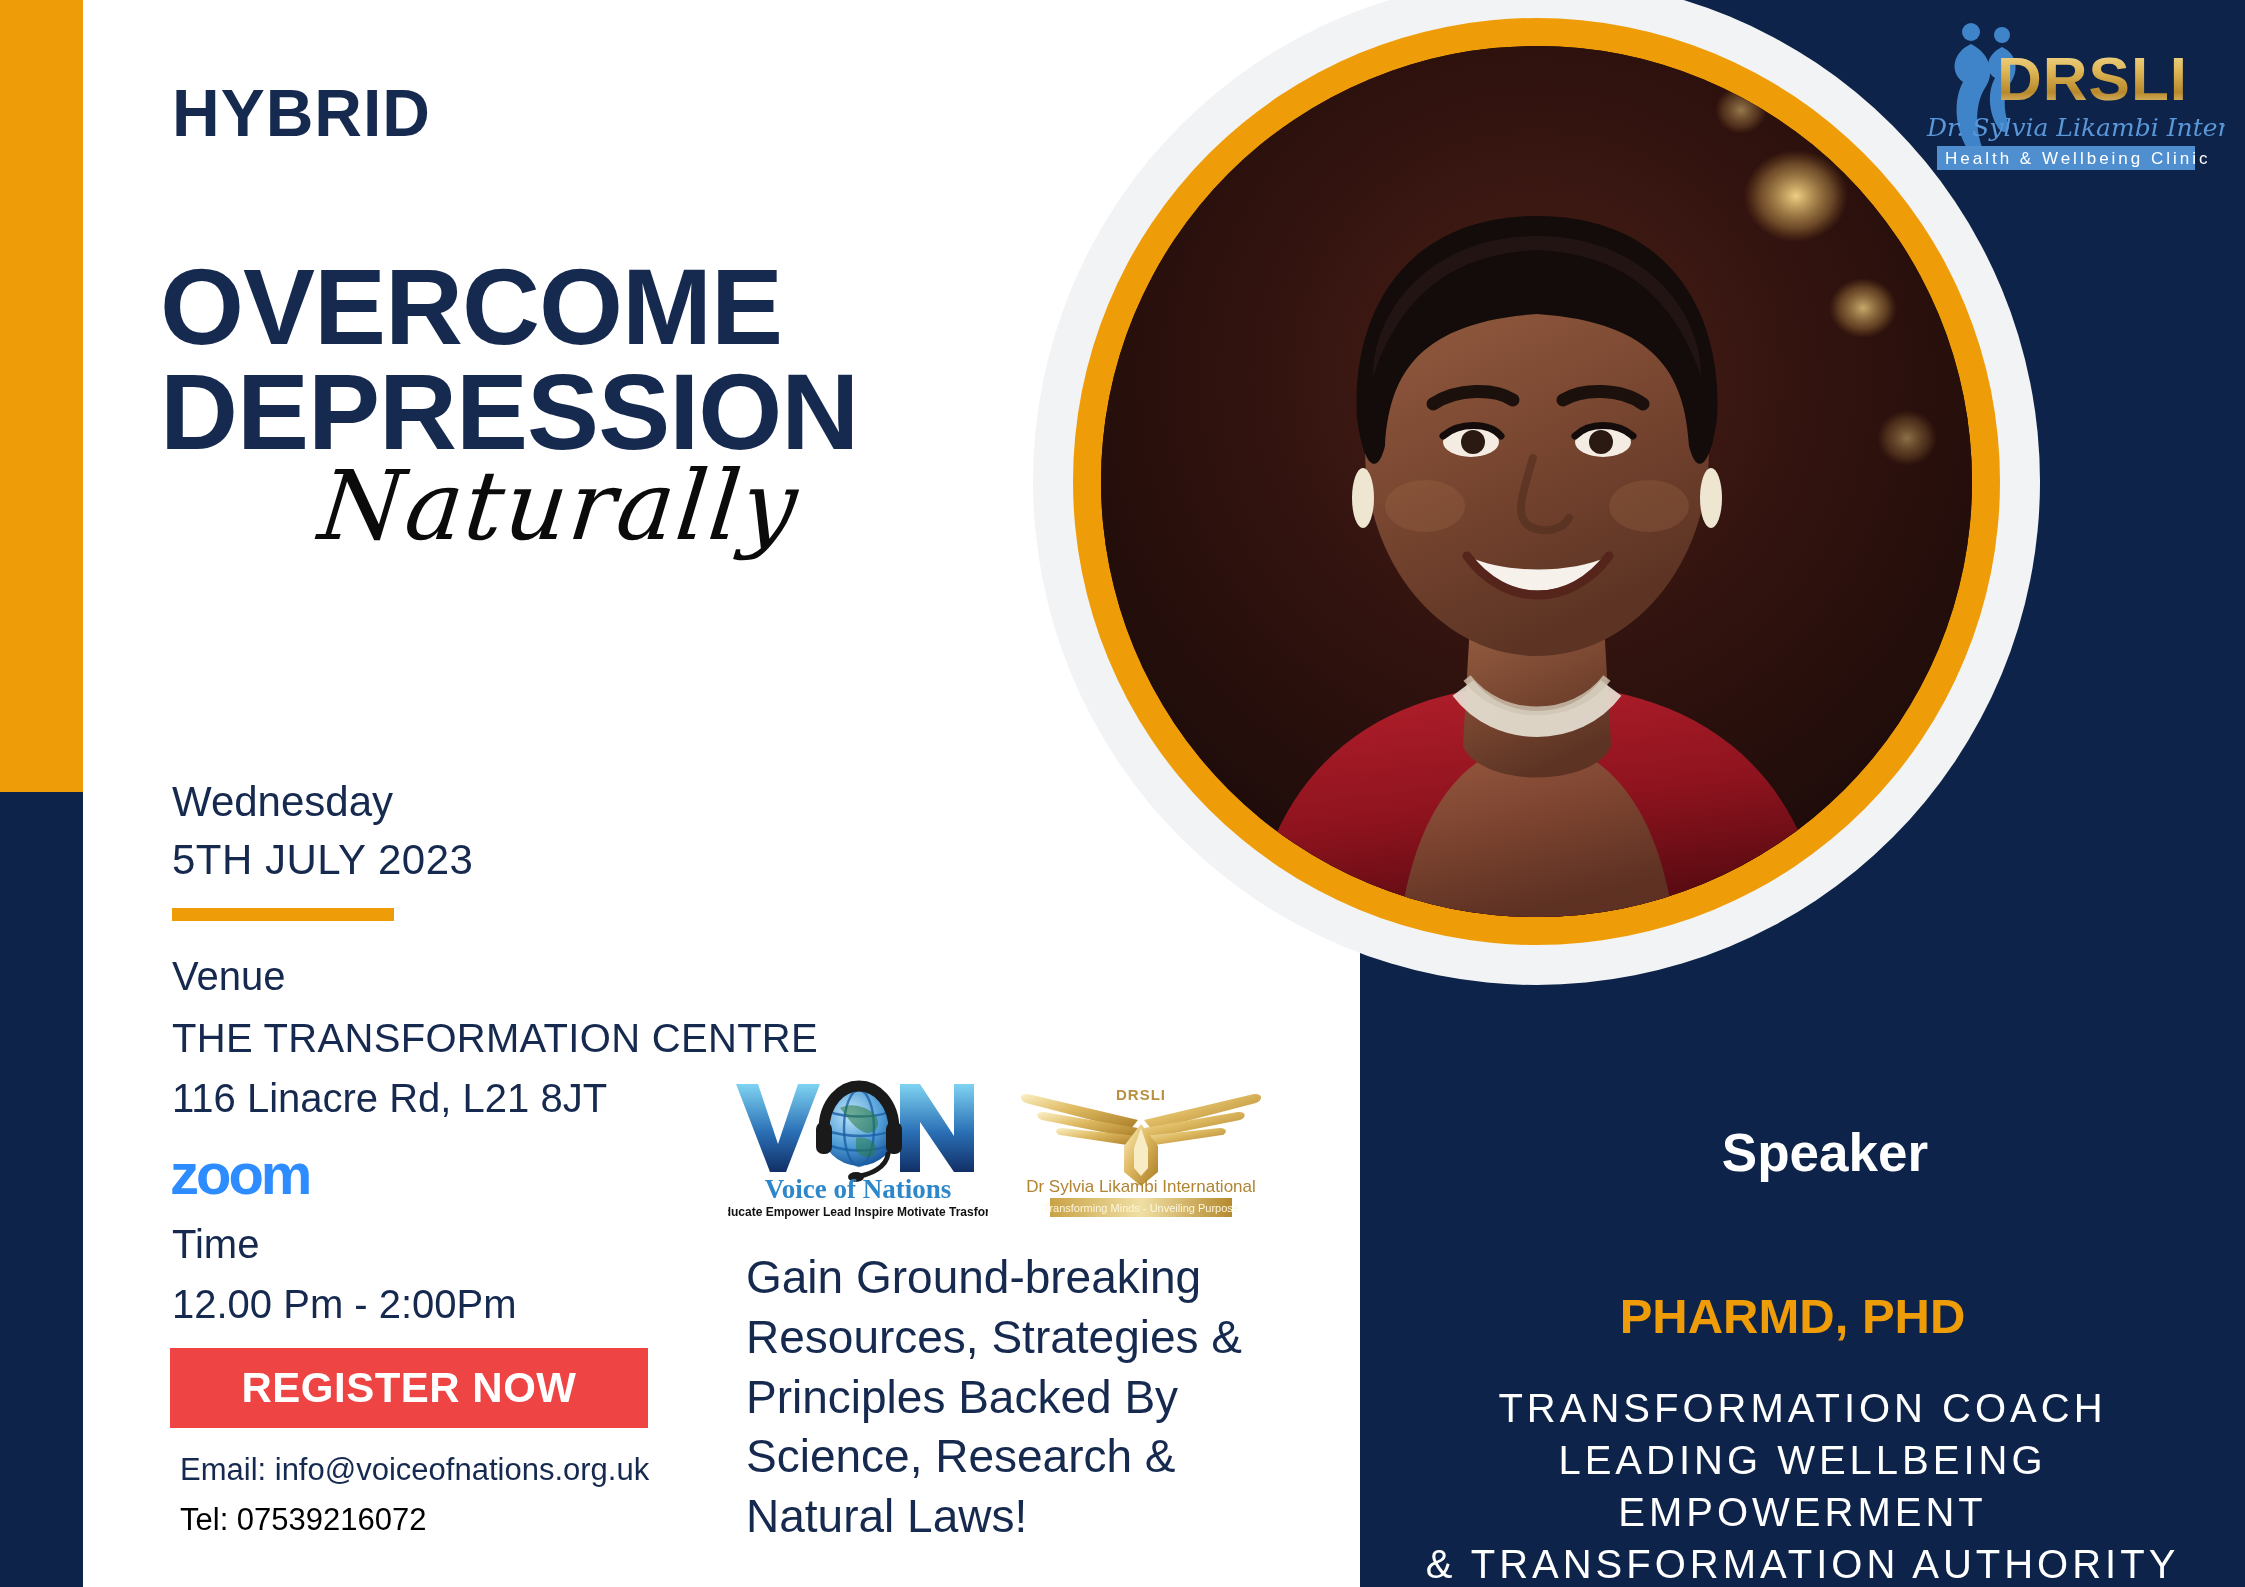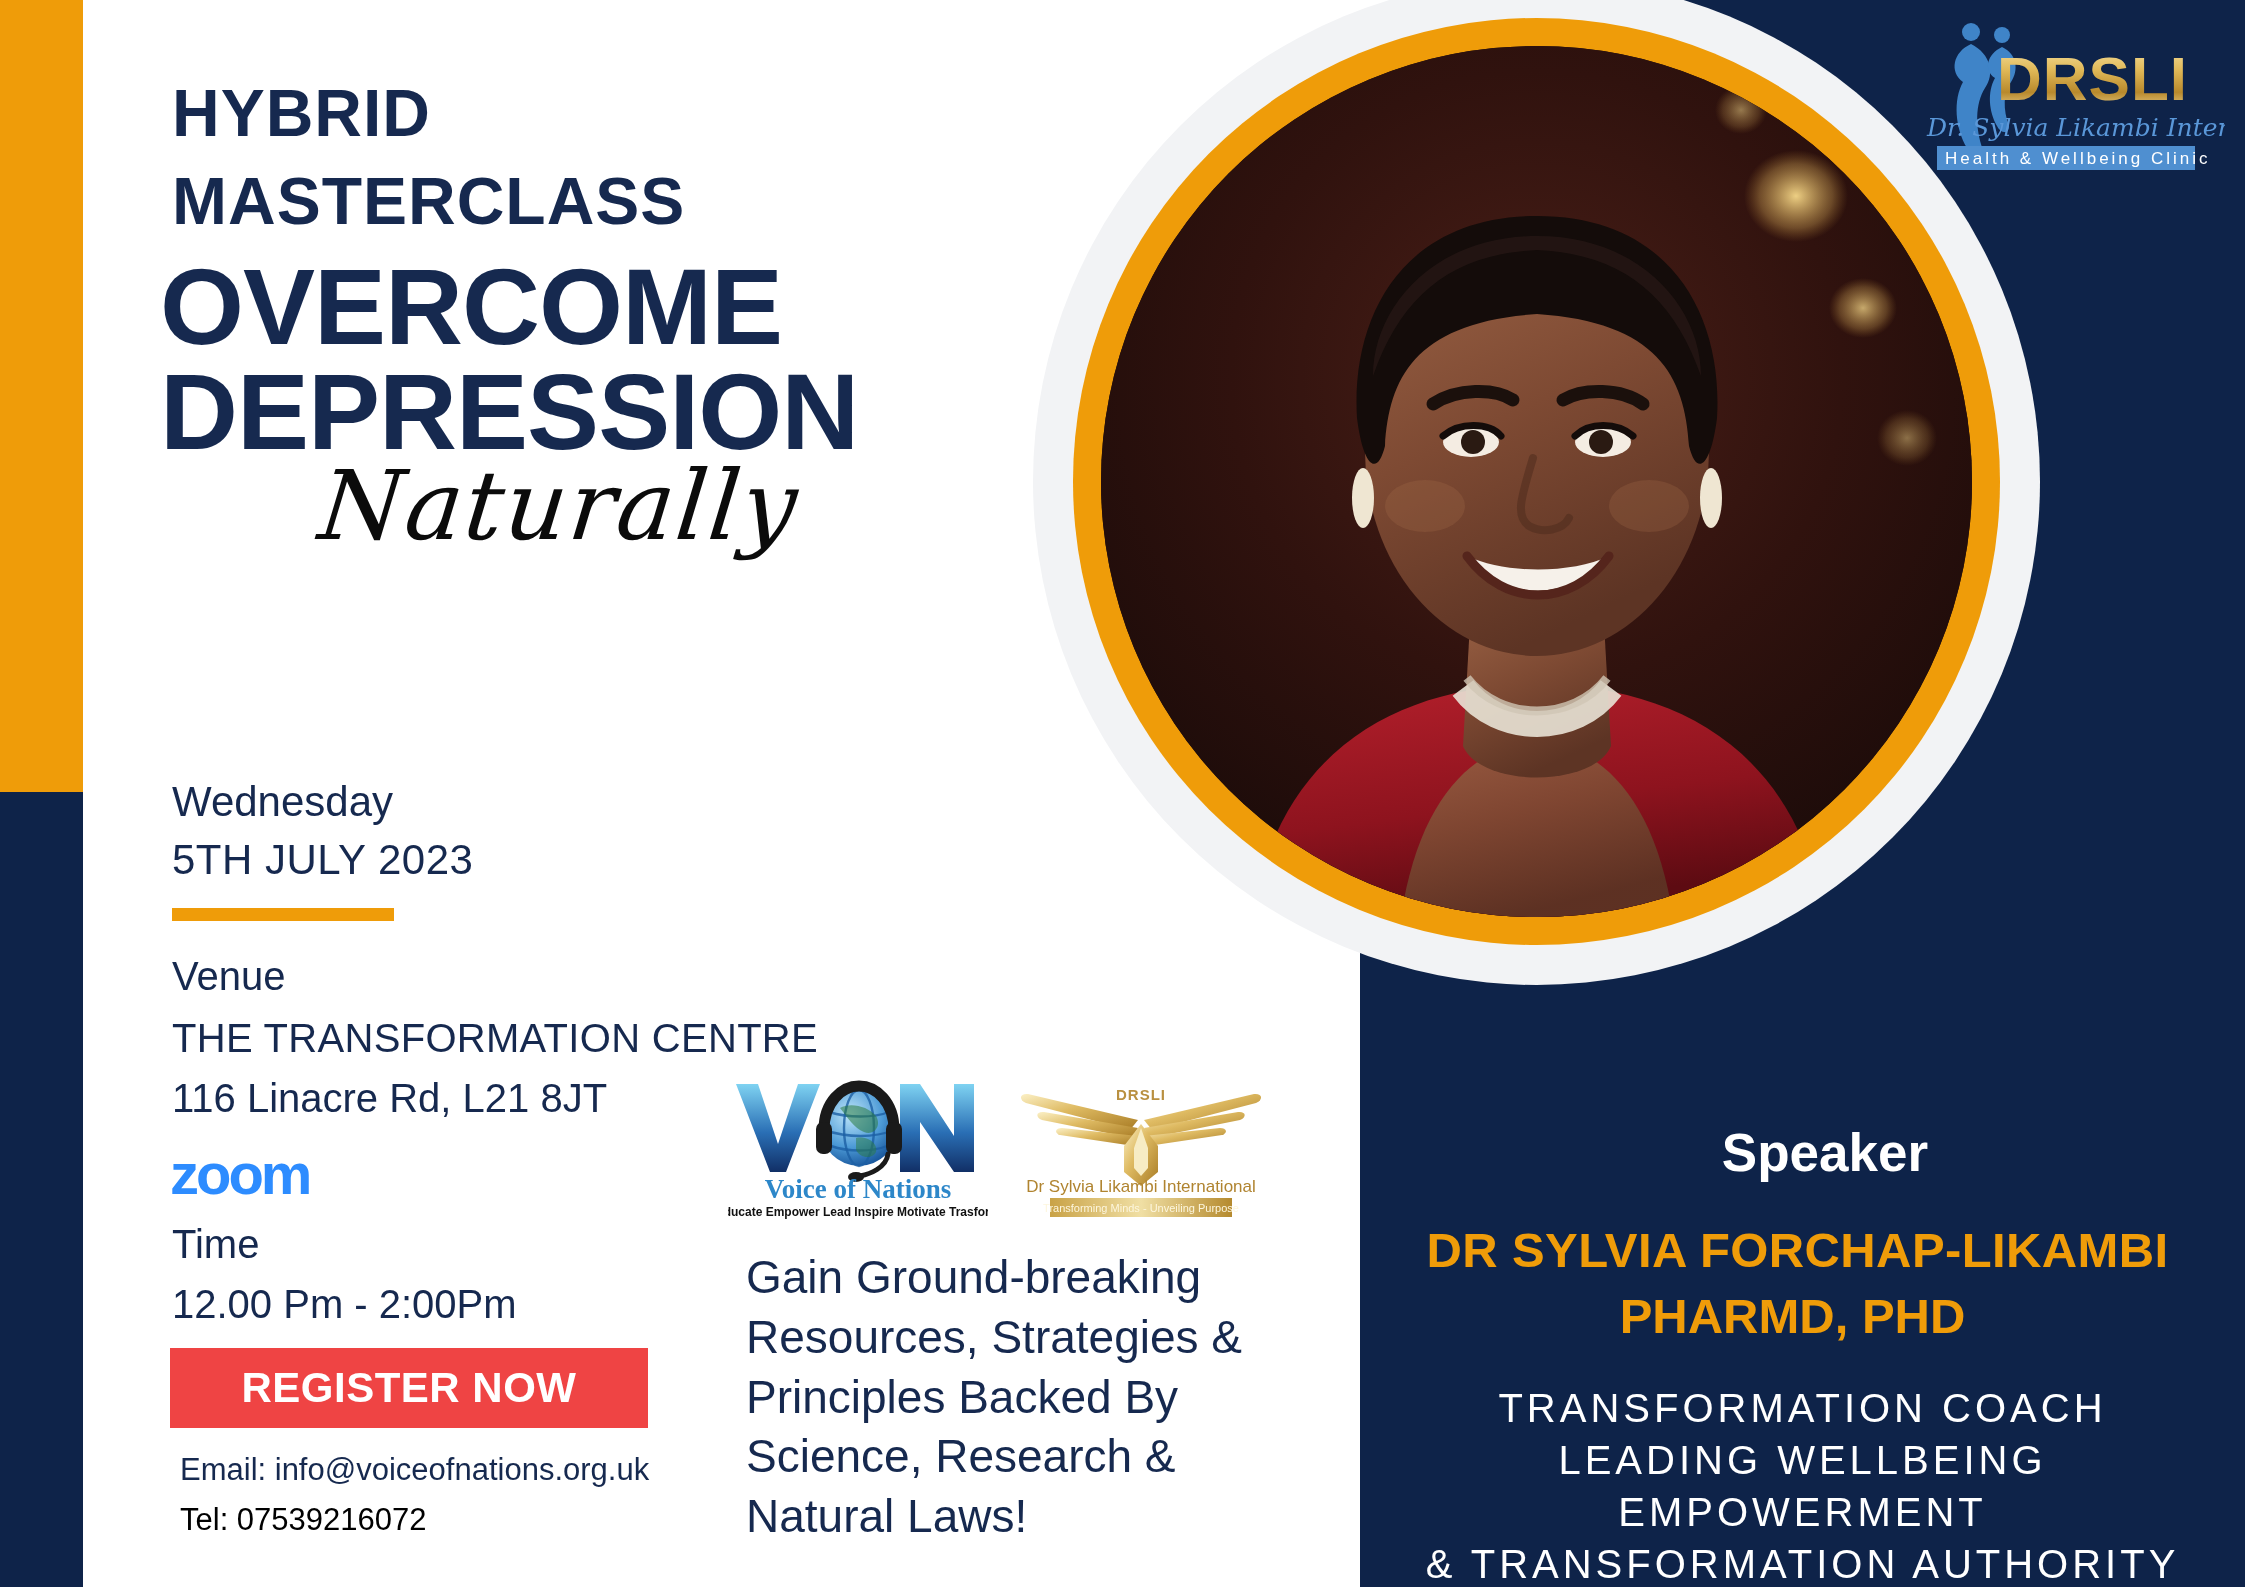--- a/index.html
+++ b/index.html
@@ -304,21 +304,20 @@
         <path d="M97 39 C82 46 78 62 90 70 C82 84 84 104 92 118 C96 126 104 126 104 118 C98 102 98 84 106 74 C114 62 112 46 97 39 Z"></path>
       </g>
       <text x="92" y="92" font-family="'Liberation Sans', sans-serif" font-size="62" font-weight="700" fill="url(#goldGrad)" letter-spacing="1">DRSLI</text>
       <text x="22" y="128" font-family="'DejaVu Serif', serif" font-style="italic" font-size="25" fill="#5a97d8">Dr. Sylvia Likambi International</text>
       <rect x="32" y="138" width="258" height="24" fill="#4f8fd0"></rect>
       <text x="40" y="156" font-family="'Liberation Sans', sans-serif" font-size="17" fill="#ffffff" letter-spacing="3">Health &amp; Wellbeing Clinic</text>
     </svg>
   </div>
 
   <div class="kicker kicker-1">HYBRID</div>
-  <div class="kicker kicker-2">MASTERCLASS</div>
   <div class="headline headline-1">OVERCOME</div>
   <div class="headline headline-2">DEPRESSION</div>
   <div class="script-word">Naturally</div>
 
   <div class="date-day">Wednesday</div>
   <div class="date-full">5TH JULY 2023</div>
   <div class="divider-rule"></div>
   <div class="venue-label">Venue</div>
   <div class="venue-name">THE TRANSFORMATION CENTRE</div>
   <div class="venue-addr">116 Linacre Rd, L21 8JT</div>
@@ -395,21 +394,20 @@
       </g>
       <text x="131" y="124" text-anchor="middle" font-family="'Liberation Sans', sans-serif" font-size="17" fill="#b08430">Dr Sylvia Likambi International</text>
       <rect x="40" y="130" width="182" height="19" fill="url(#barGold)"></rect>
       <text x="131" y="144" text-anchor="middle" font-family="'Liberation Sans', sans-serif" font-size="11" fill="#fdf6dd">Transforming Minds - Unveiling Purpose</text>
     </svg>
   </div>
 
   <div class="benefit-copy">Gain Ground-breaking Resources, Strategies &amp; Principles Backed By Science, Research &amp; Natural Laws!</div>
 
   <div class="speaker-label">Speaker</div>
-  <div class="speaker-name">DR SYLVIA FORCHAP-LIKAMBI</div>
   <div class="speaker-cred">PHARMD, PHD</div>
   <div class="speaker-role">
     <div>TRANSFORMATION COACH</div>
     <div>LEADING WELLBEING EMPOWERMENT</div>
     <div>&amp; TRANSFORMATION AUTHORITY</div>
   </div>
 
 </div>
 
 </body></html>

